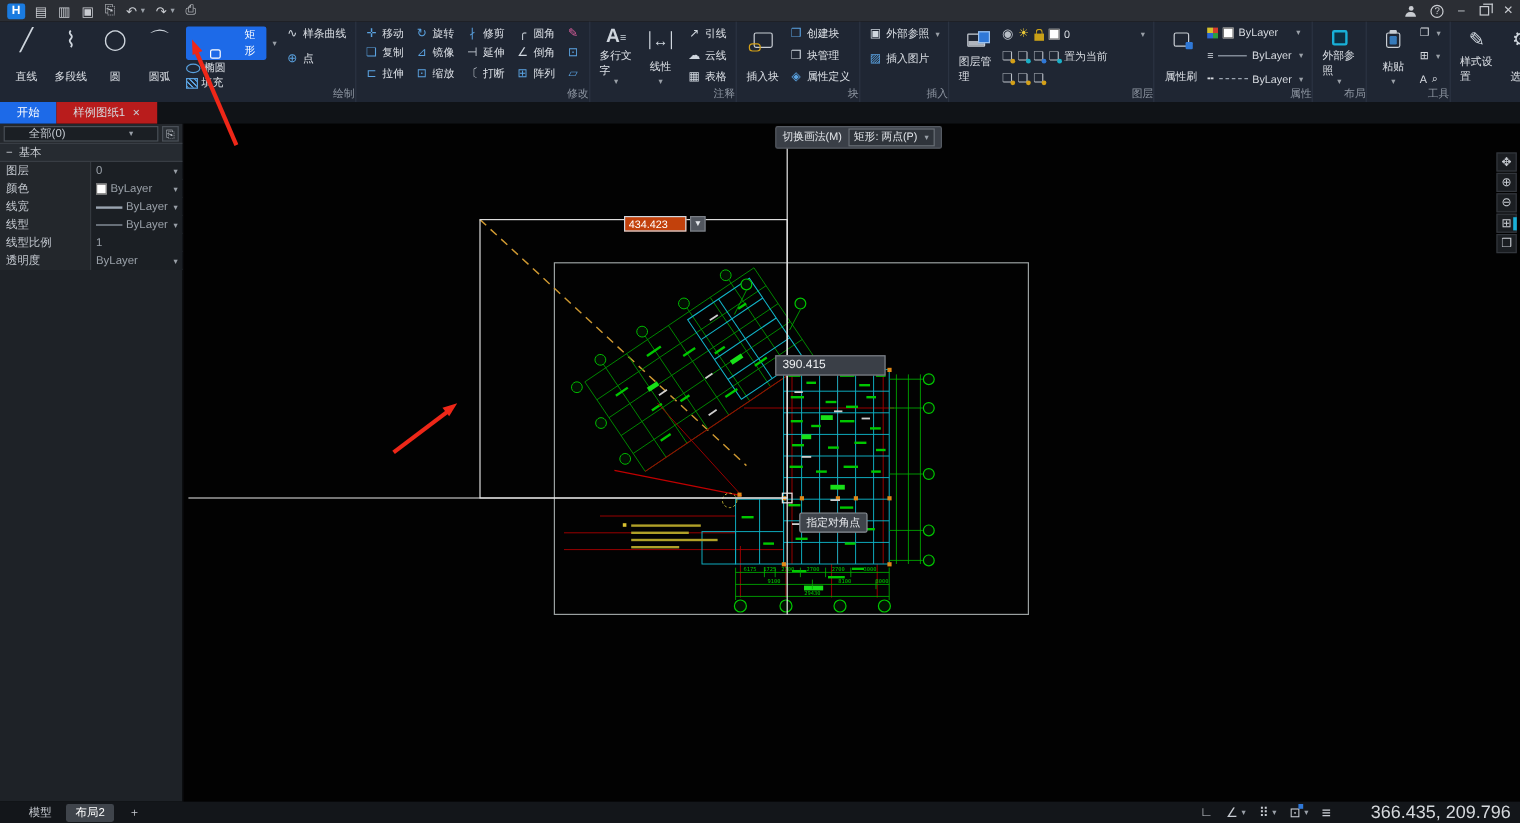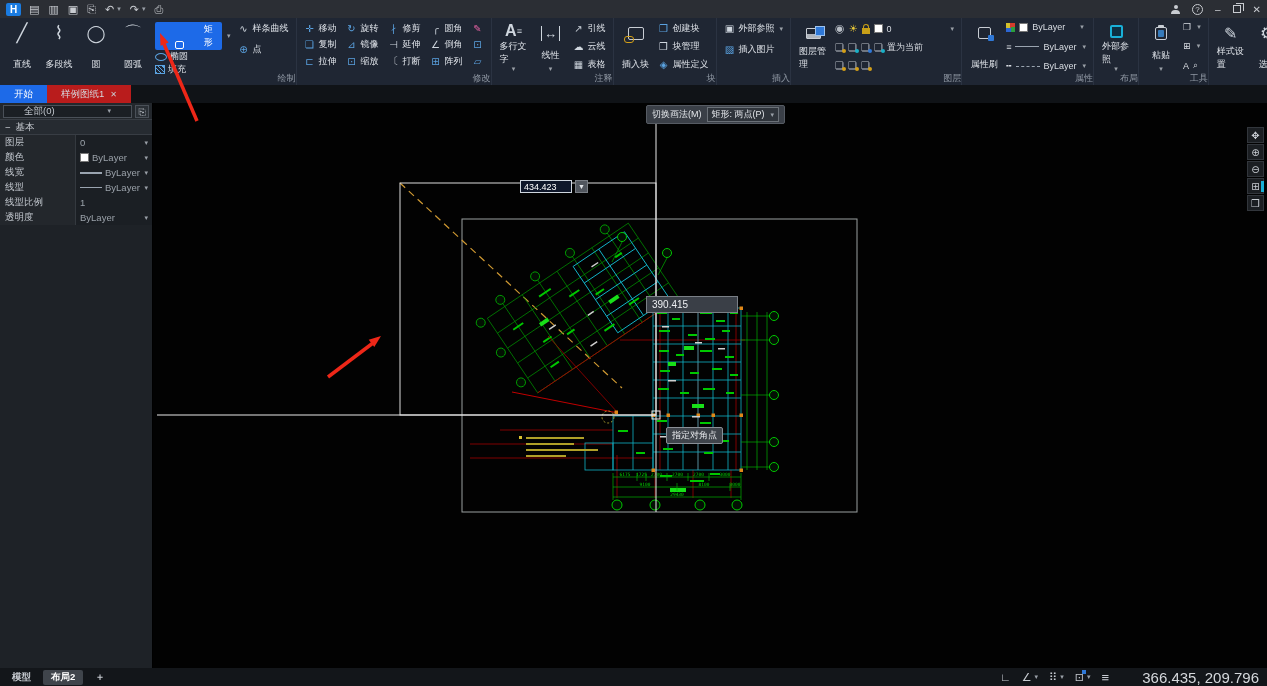--- a/index.html
+++ b/index.html
@@ -104,38 +104,38 @@
   .lt-line { width:22px; border-top:1px solid #9aa4b0; display:inline-block; }
 
   
   .canvas { position:absolute; left:153px; top:103px; width:1114px; height:565px; background:#020202; z-index:1; }
   .cad-svg { position:absolute; left:155px; top:103px; z-index:2; }
 
   .methodbox { position:absolute; left:646px; top:105px; z-index:5; background:#3a3f47; border:1px solid #565b63;
     border-radius:2px; display:flex; align-items:center; gap:5px; padding:1px 5px; font-size:9px; color:#e3e6ea; }
   .methodbox .msel { border:1px solid #6a7077; background:#2f343b; padding:0 4px; display:flex; align-items:center; gap:4px; }
   .diminput { position:absolute; left:520px; top:180px; z-index:5; display:flex; align-items:center; gap:3px; }
-  .diminput .field { width:52px; height:13px; background:#0f172a; border:1px solid #cfd6de; color:#fff;
+  .diminput .field { width:52px; height:13px; background:#c2410c; border:1px solid #cfd6de; color:#fff;
     font-size:9px; line-height:12px; padding:0 3px; }
   .diminput .ibtn { width:13px; height:13px; background:#51565e; border:1px solid #7a7f86; color:#e3e6ea;
     font-size:7px; text-align:center; line-height:12px; }
   .tip390 { position:absolute; left:646px; top:296px; z-index:5; width:92px; height:17px; background:#3a3f47;
     border:1px solid #7a7f86; color:#eceef1; font-size:10px; line-height:16px; padding:0 5px; }
   .tipprompt { position:absolute; left:666px; top:427px; z-index:5; background:#3f444b; border:1px solid #8a8f96;
     border-radius:2px; color:#eceef1; font-size:9px; padding:1px 5px; }
 
   .viewbar { position:absolute; left:1247px; top:127px; z-index:5; display:flex; flex-direction:column; gap:1px; }
   .viewbar .vb { width:17px; height:16px; background:#1b1e22; border:1px solid #32363c; color:#c8ccd2;
     font-size:10px; text-align:center; line-height:15px; position:relative; }
   .viewbar .vb.accent::after { content:""; position:absolute; right:-1px; top:2px; width:3px; height:11px; background:#19b0d8; }
 
   
   .statusbar { position:absolute; left:0; top:668px; width:1267px; height:18px; background:#13161a;
     display:flex; align-items:center; z-index:10; font-size:9.5px; color:#c8ccd2; }
-  .statusbar .sl { display:flex; align-items:center; gap:12px; padding-left:12px;font-weight:bold; }
+  .statusbar .sl { display:flex; align-items:center; gap:12px; padding-left:24px; }
   .chip { background:#3f444b; color:#fff; padding:1px 8px; border-radius:2px; }
   .sicons { margin-left:auto; display:flex; align-items:center; gap:11px; font-size:11px; }
   .sicons .scar { font-size:7px; color:#9aa0a8; margin-left:-8px; }
   .osnap-wrap { position:relative; }
   .osnap-wrap::after { content:""; position:absolute; right:-2px; top:-1px; width:4px; height:4px; background:#2f78d7; }
   .coords { width:150px; text-align:right; font-size:15px; color:#d5d8dc; margin-right:8px; }
 
   .overlay-arrows { position:absolute; left:0; top:0; z-index:50; pointer-events:none; }
 </style>
 </head>

